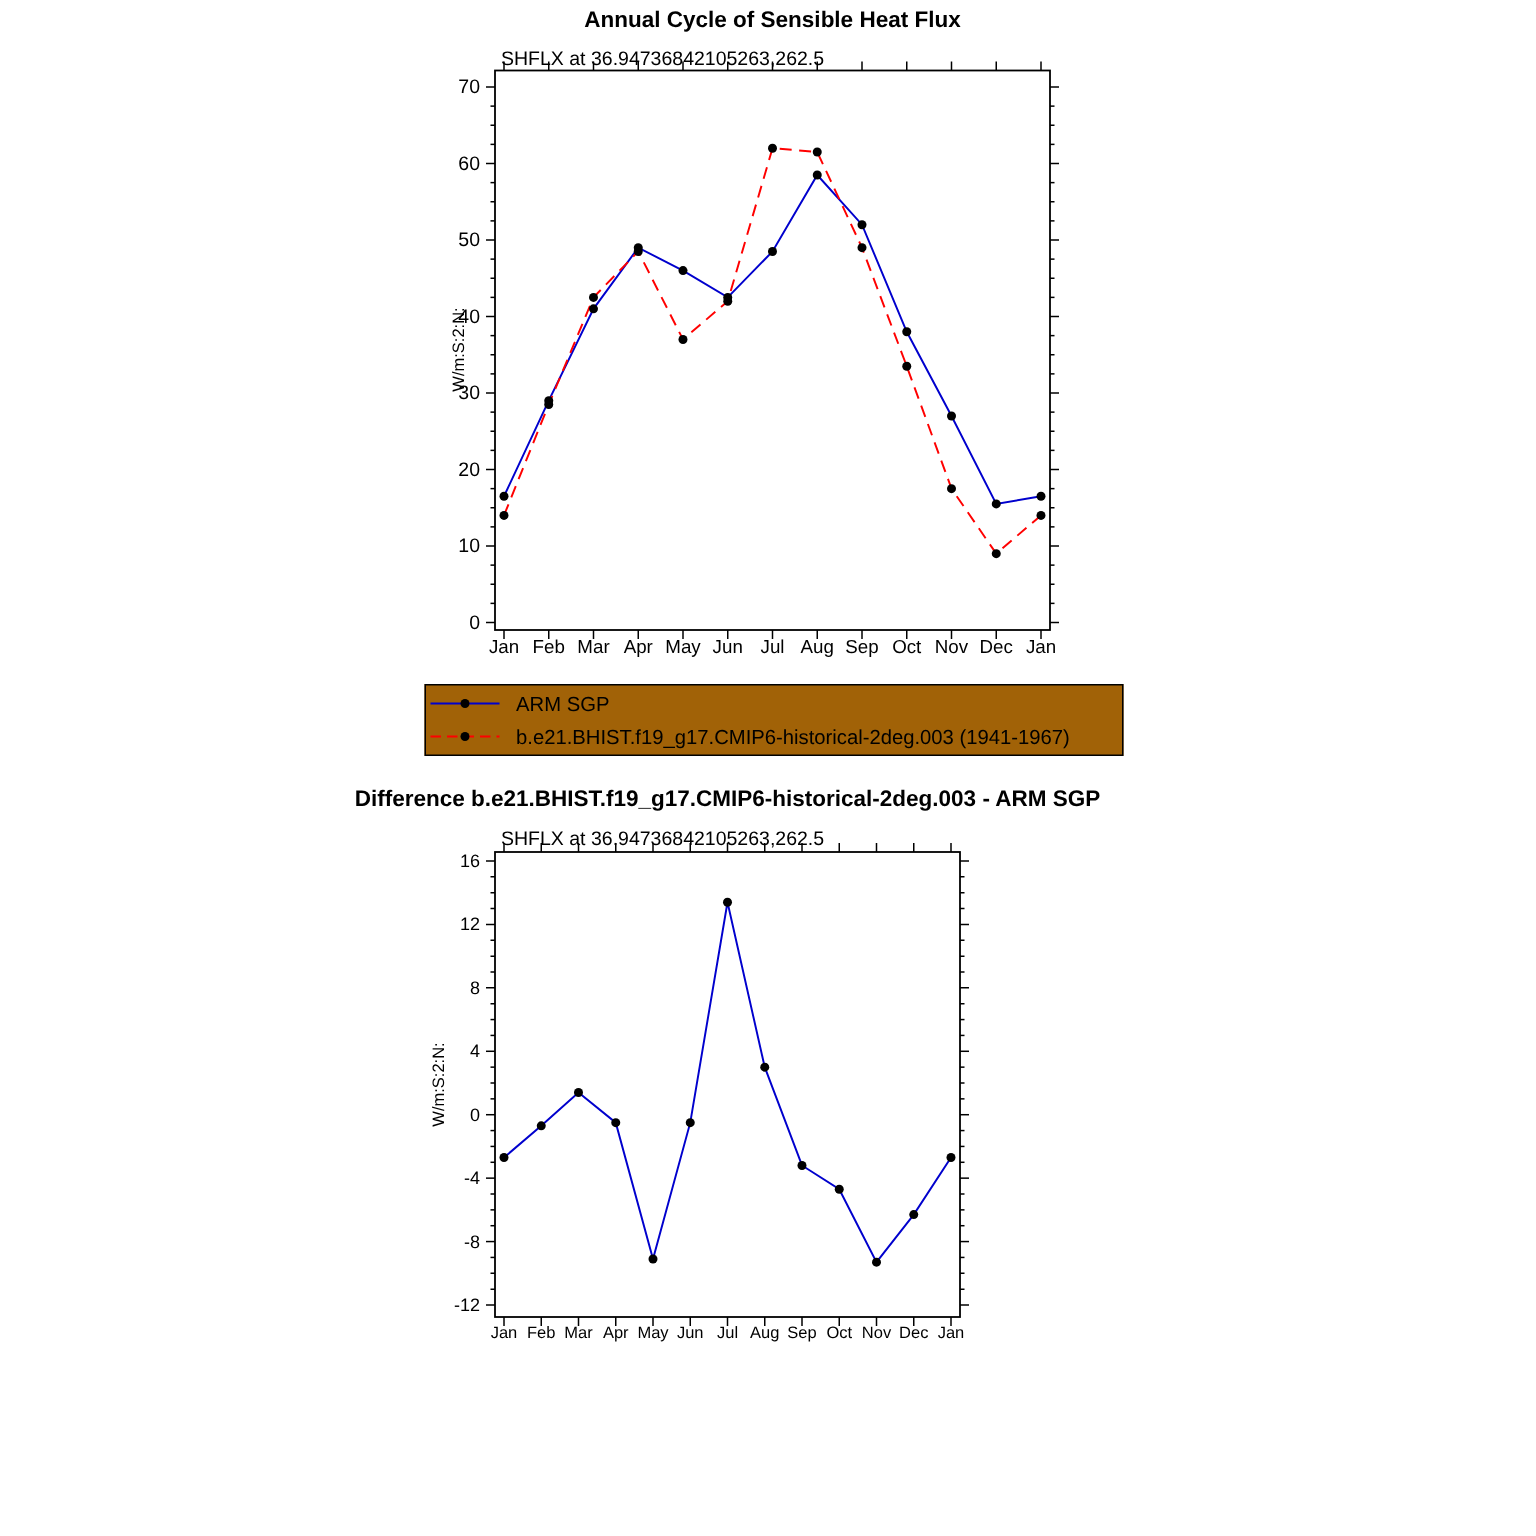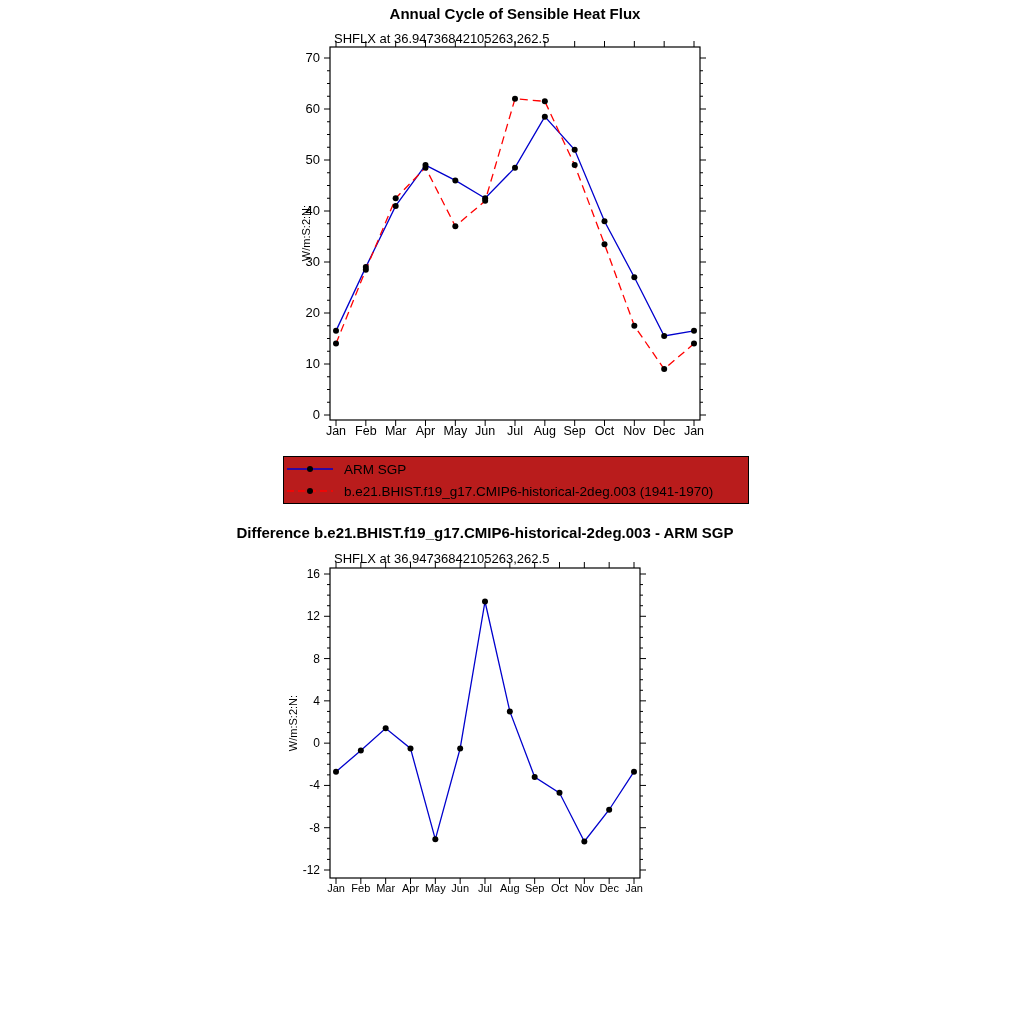--- a/index.html
+++ b/index.html
@@ -13,21 +13,21 @@
   .s2{left:334px;top:551px;}
   .ylabel{position:absolute;width:120px;height:14px;font-size:11px;text-align:center;
           transform:rotate(-90deg);white-space:nowrap;}
   .y1{left:247px;top:226px;}
   .y2{left:234px;top:716px;}
   svg.plot{position:absolute;}
   .p1{left:270px;top:40px;}
   .p2{left:270px;top:560px;}
   svg text{font-family:"Liberation Sans", sans-serif;fill:#000;}
   .legend{position:absolute;left:283px;top:456px;width:464px;border:1px solid #000;
-          background:#b91c1c;padding:1px 0;}
+          background:#a16207;padding:1px 0;}
   .legend-row{display:flex;align-items:center;height:22px;}
   .legend-label{font-size:13.5px;margin-left:4px;white-space:nowrap;}
 </style>
 </head>
 <body>
 
 <div class="page">
 
   <div class="chart-title t1">Annual Cycle of Sensible Heat Flux</div>
   <div class="chart-subtitle s1">SHFLX at 36.94736842105263,262.5</div>
@@ -175,21 +175,21 @@
           <line x1="3" y1="11" x2="49" y2="11" stroke="#0000cd" stroke-width="1.3"></line>
           <circle cx="26" cy="11" r="3" fill="#000000"></circle>
         </svg>
       <span class="legend-label">ARM SGP</span>
     </div>
     <div class="legend-row">
       <svg class="sample" width="56" height="22">
           <line x1="3" y1="11" x2="49" y2="11" stroke="#ff0000" stroke-width="1.3" stroke-dasharray="7 4"></line>
           <circle cx="26" cy="11" r="3" fill="#000000"></circle>
         </svg>
-      <span class="legend-label">b.e21.BHIST.f19_g17.CMIP6-historical-2deg.003 (1941-1970)</span>
+      <span class="legend-label">b.e21.BHIST.f19_g17.CMIP6-historical-2deg.003 (1941-1967)</span>
     </div>
   </div>
 
   <div class="chart-title t2">Difference b.e21.BHIST.f19_g17.CMIP6-historical-2deg.003 - ARM SGP</div>
   <div class="chart-subtitle s2">SHFLX at 36.94736842105263,262.5</div>
   <div class="ylabel y2">W/m:S:2:N:</div>
   <svg class="plot p2" width="420" height="345">
       <rect x="60" y="8" width="310" height="310" fill="none" stroke="#000" stroke-width="1.2"></rect>
       <line x1="54" y1="310" x2="60" y2="310" stroke="#000"></line>
       <line x1="370" y1="310" x2="376" y2="310" stroke="#000"></line>

